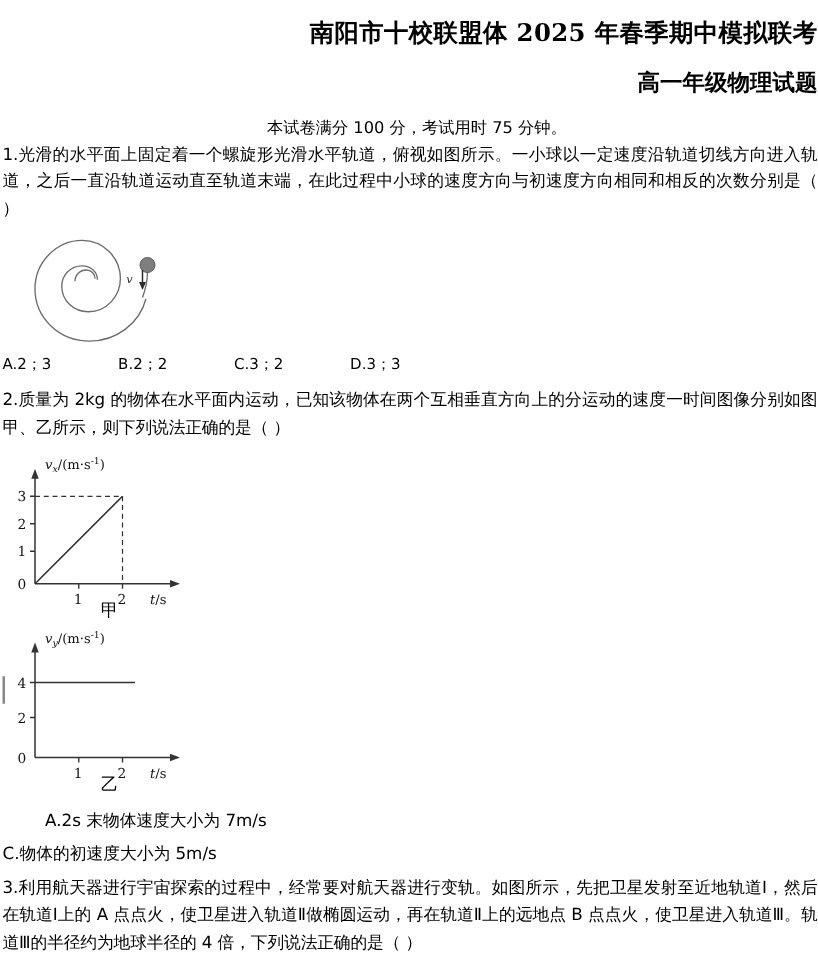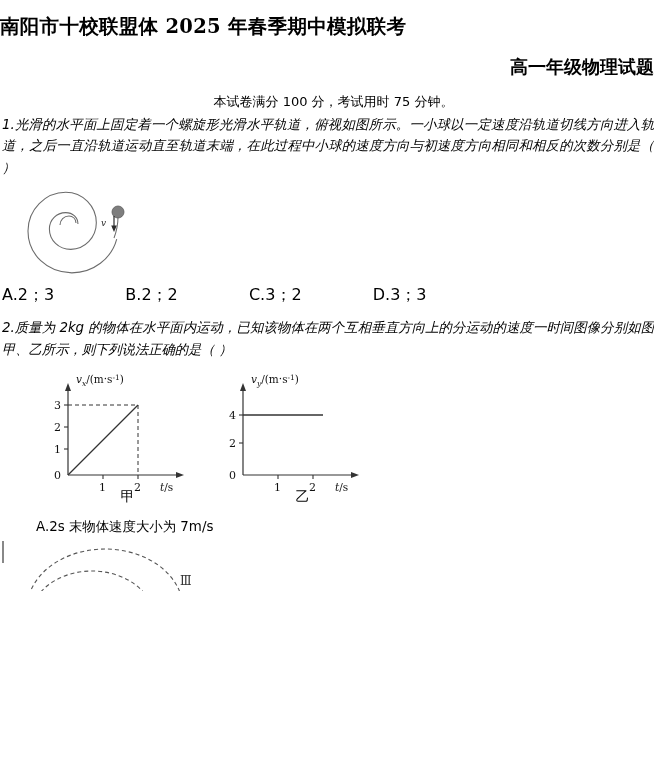--- a/index.html
+++ b/index.html
@@ -16,21 +16,21 @@
     position: relative;
   }
   .page {
     width: 654px;
     height: 772px;
     position: relative;
     padding: 0;
     box-sizing: border-box;
   }
   .title-main {
-    text-align: left;
+    text-align: right;
     font-family: "DejaVu Serif", serif;
     font-weight: bold;
     font-size: 19.5px;
     letter-spacing: 0.3px;
     margin: 14px 0 0 0;
     line-height: 1.3;
   }
   .title-sub {
     text-align: right;
     font-family: "DejaVu Serif", serif;
@@ -51,45 +51,44 @@
     font-size: 14.5px;
     margin: 12px 0 0 2px;
     line-height: 1.5;
   }
   .q-text {
     font-size: 13.4px;
     line-height: 1.62;
     margin: 3px 0 0 2px;
     text-align: justify;
     letter-spacing: -0.1px;
-    font-style: italic;
   }
   .opt-row {
-    font-size: 16px;
+    font-size: 12px;
     line-height: 1.85;
     margin: 0 0 0 2px;
     white-space: pre;
   }
   .opt-line {
     font-size: 13.4px;
     line-height: 1.9;
     margin: 0 0 0 2px;
   }
   .fig-block {
     position: relative;
     margin: 6px 0 0 0;
   }
   .spiral-fig {
     margin-left: 8px;
   }
   .graphs-row {
     display: flex;
+    flex-direction: column;
     align-items: flex-start;
     margin-top: 6px;
-    margin-left: 40px;
   }
   .graph-wrap {
     position: relative;
   }
   .graph-caption {
     text-align: center;
     font-size: 14px;
     font-family: "DejaVu Sans", sans-serif;
     margin-top: -4px;
   }
@@ -227,21 +226,23 @@
         </text>
       </svg>
       <div class="graph-caption g2-caption">乙</div>
     </div>
 
   </div>
 
   <div class="tick-mark-left"></div>
 
   <div class="opt-line" style="margin-top:8px;margin-left:36px;">A.2s 末物体速度大小为 7m/s</div>
-
+  <div class="opt-line">C.物体的初速度大小为 5m/s</div>
+
+  <div class="q-text" style="margin-top:4px;">3.利用航天器进行宇宙探索的过程中，经常要对航天器进行变轨。如图所示，先把卫星发射至近地轨道Ⅰ，然后在轨道Ⅰ上的 A 点点火，使卫星进入轨道Ⅱ做椭圆运动，再在轨道Ⅱ上的远地点 B 点点火，使卫星进入轨道Ⅲ。轨道Ⅲ的半径约为地球半径的 4 倍，下列说法正确的是（     ）</div>
 
   <div class="orbit-fig">
     <svg width="260" height="50" viewBox="0 0 260 50">
 
       <ellipse cx="95" cy="68" rx="78" ry="60" fill="none" stroke="#555" stroke-width="1.1" stroke-dasharray="4,3"></ellipse>
 
       <ellipse cx="82" cy="78" rx="62" ry="48" fill="none" stroke="#555" stroke-width="1.1" stroke-dasharray="4,3"></ellipse>
 
       <ellipse cx="72" cy="88" rx="38" ry="33" fill="none" stroke="#555" stroke-width="1.1" stroke-dasharray="3,2.5"></ellipse>
 

